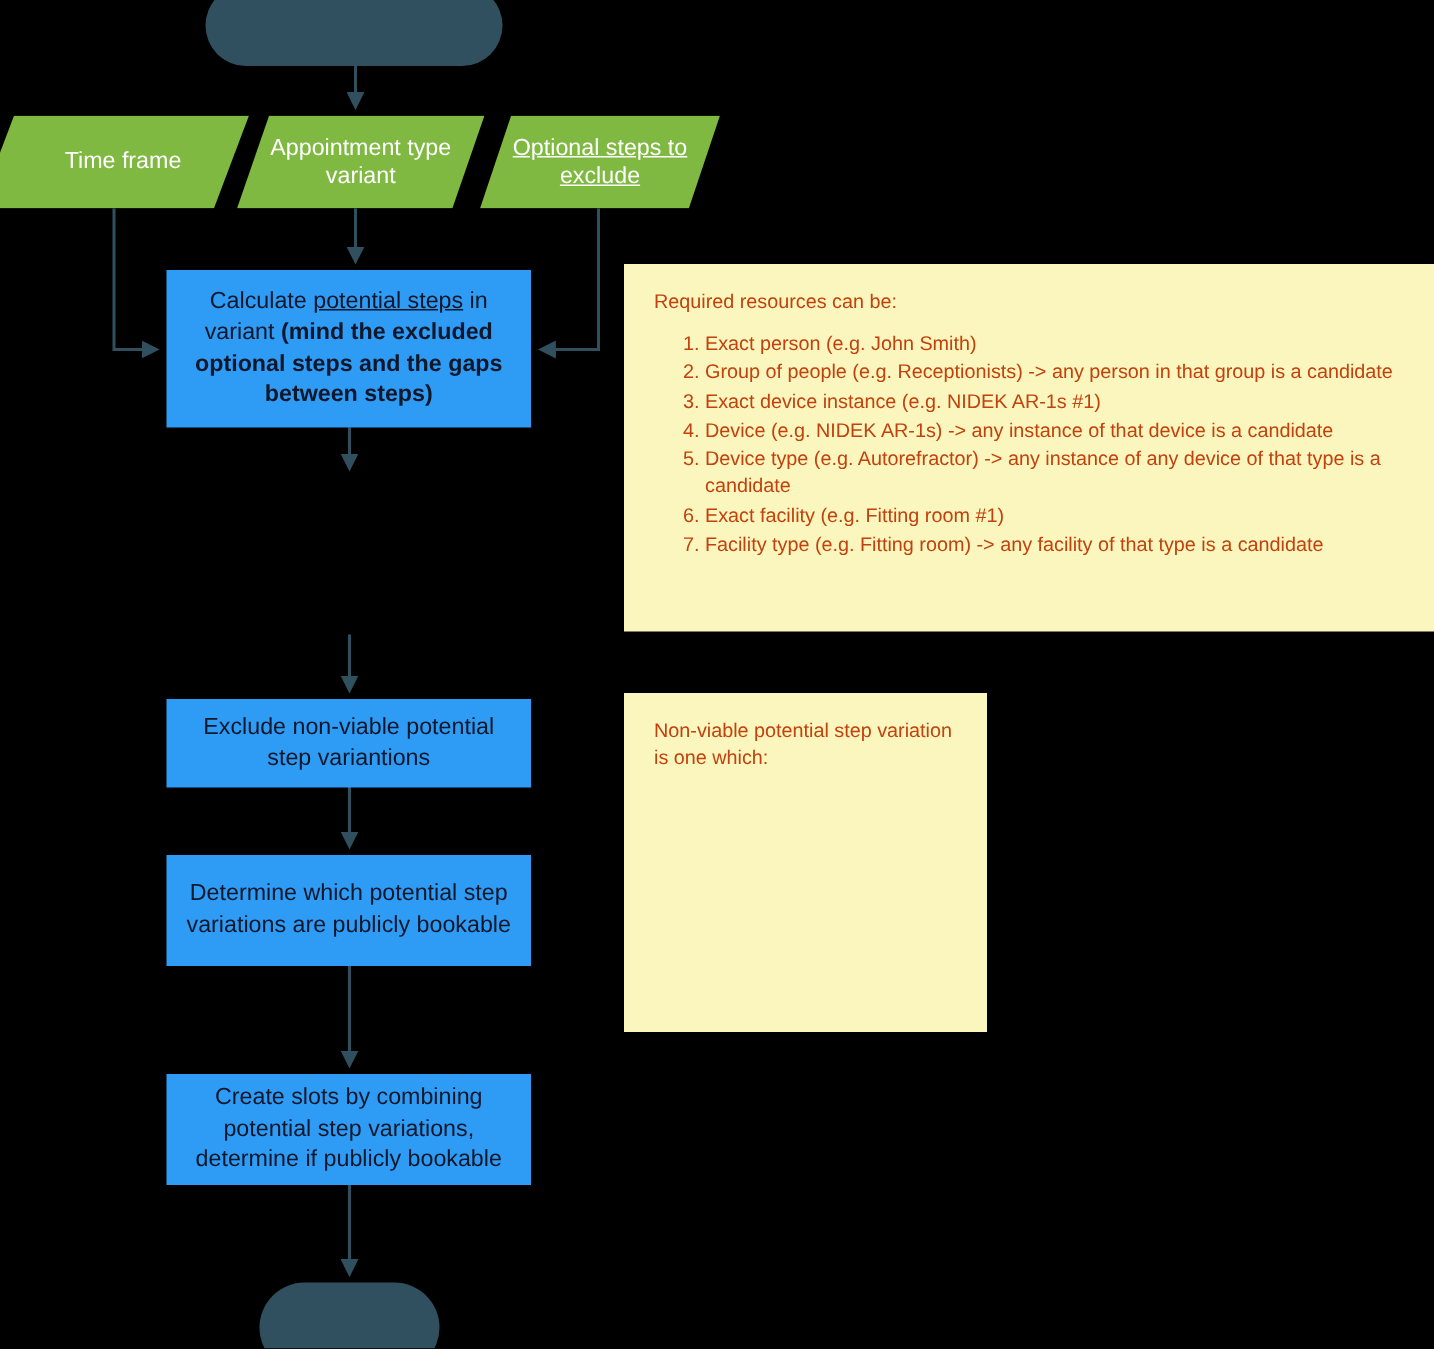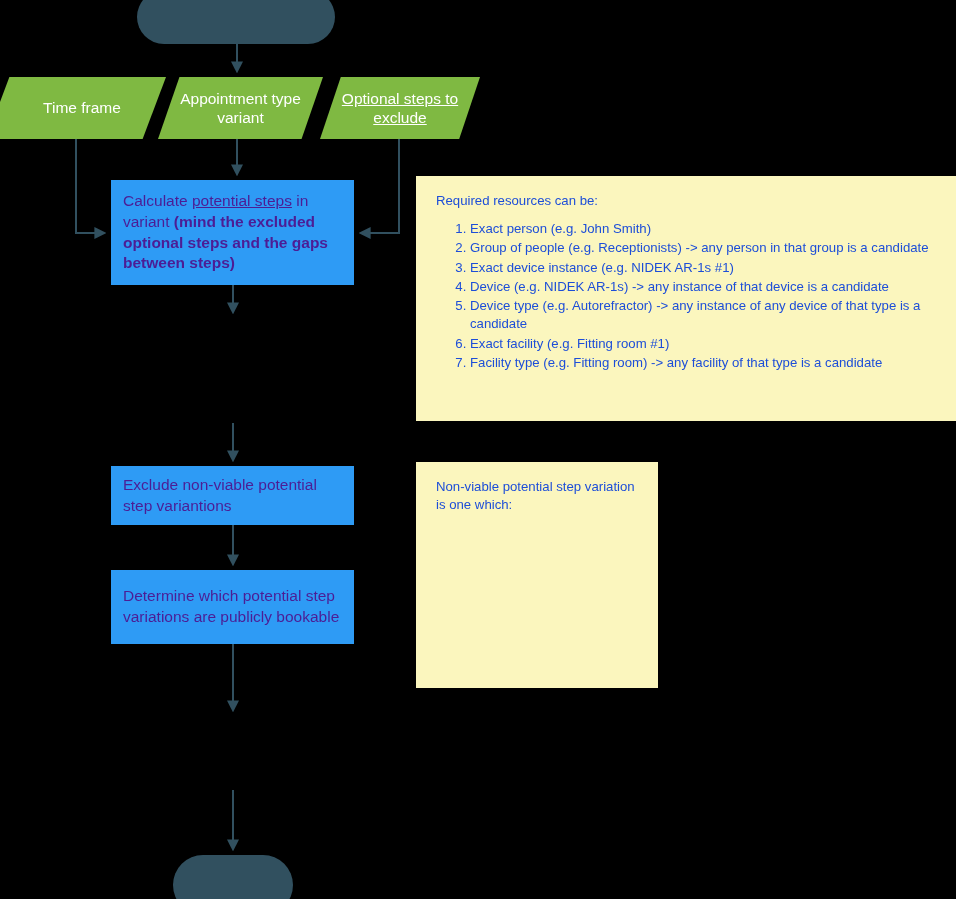--- a/index.html
+++ b/index.html
@@ -74,44 +74,44 @@
     clip-path: polygon(13% 0, 100% 0, 87% 100%, 0 100%);
     text-decoration: underline;
   }
 
   
   .process {
     position: absolute;
     left: 111px;
     width: 243px;
     background: #2E9BF5;
-    color: #4c1d95;
+    color: #0f172a;
     display: flex;
     align-items: center;
     justify-content: center;
-    text-align: left;
+    text-align: center;
     font-size: 15.5px;
     line-height: 1.33;
     box-sizing: border-box;
     padding: 6px 12px;
   }
   .process .u { text-decoration: underline; }
   .process .b { font-weight: bold; }
 
   #proc-1 { top: 180px;  height: 105px; }
   #proc-2 { top: 318px;  height: 105px; }
   #proc-3 { top: 466px;  height: 59px;  }
   #proc-4 { top: 570px;  height: 74px;  }
   #proc-5 { top: 716px;  height: 74px;  }
 
   
   .note {
     position: absolute;
     background: #FBF6BE;
-    color: #1d4ed8;
+    color: #c2410c;
     box-sizing: border-box;
     font-size: 13.2px;
     line-height: 1.38;
     padding: 16px 18px 14px 20px;
   }
   #note-resources {
     left: 416px;
     top: 176px;
     width: 540px;
     height: 245px;
@@ -195,20 +195,23 @@
 
 
   <div class="process" id="proc-3">
     <span><span>Exclude non-viable potential step variantions</span></span>
   </div>
 
   <div class="process" id="proc-4">
     <span><span>Determine which potential step variations are publicly bookable</span></span>
   </div>
 
+  <div class="process" id="proc-5">
+    <span><span>Create slots by combining potential step variations, determine if publicly bookable</span></span>
+  </div>
 
   <div class="note" id="note-resources">
     <p class="note-intro">Required resources can be:</p>
     <ol>
         <li>Exact person (e.g. John Smith)</li>
         <li>Group of people (e.g. Receptionists) -&gt; any person in that group is a candidate</li>
         <li>Exact device instance (e.g. NIDEK AR-1s #1)</li>
         <li>Device (e.g. NIDEK AR-1s) -&gt; any instance of that device is a candidate</li>
         <li>Device type (e.g. Autorefractor) -&gt; any instance of any device of that type is a candidate</li>
         <li>Exact facility (e.g. Fitting room #1)</li>

